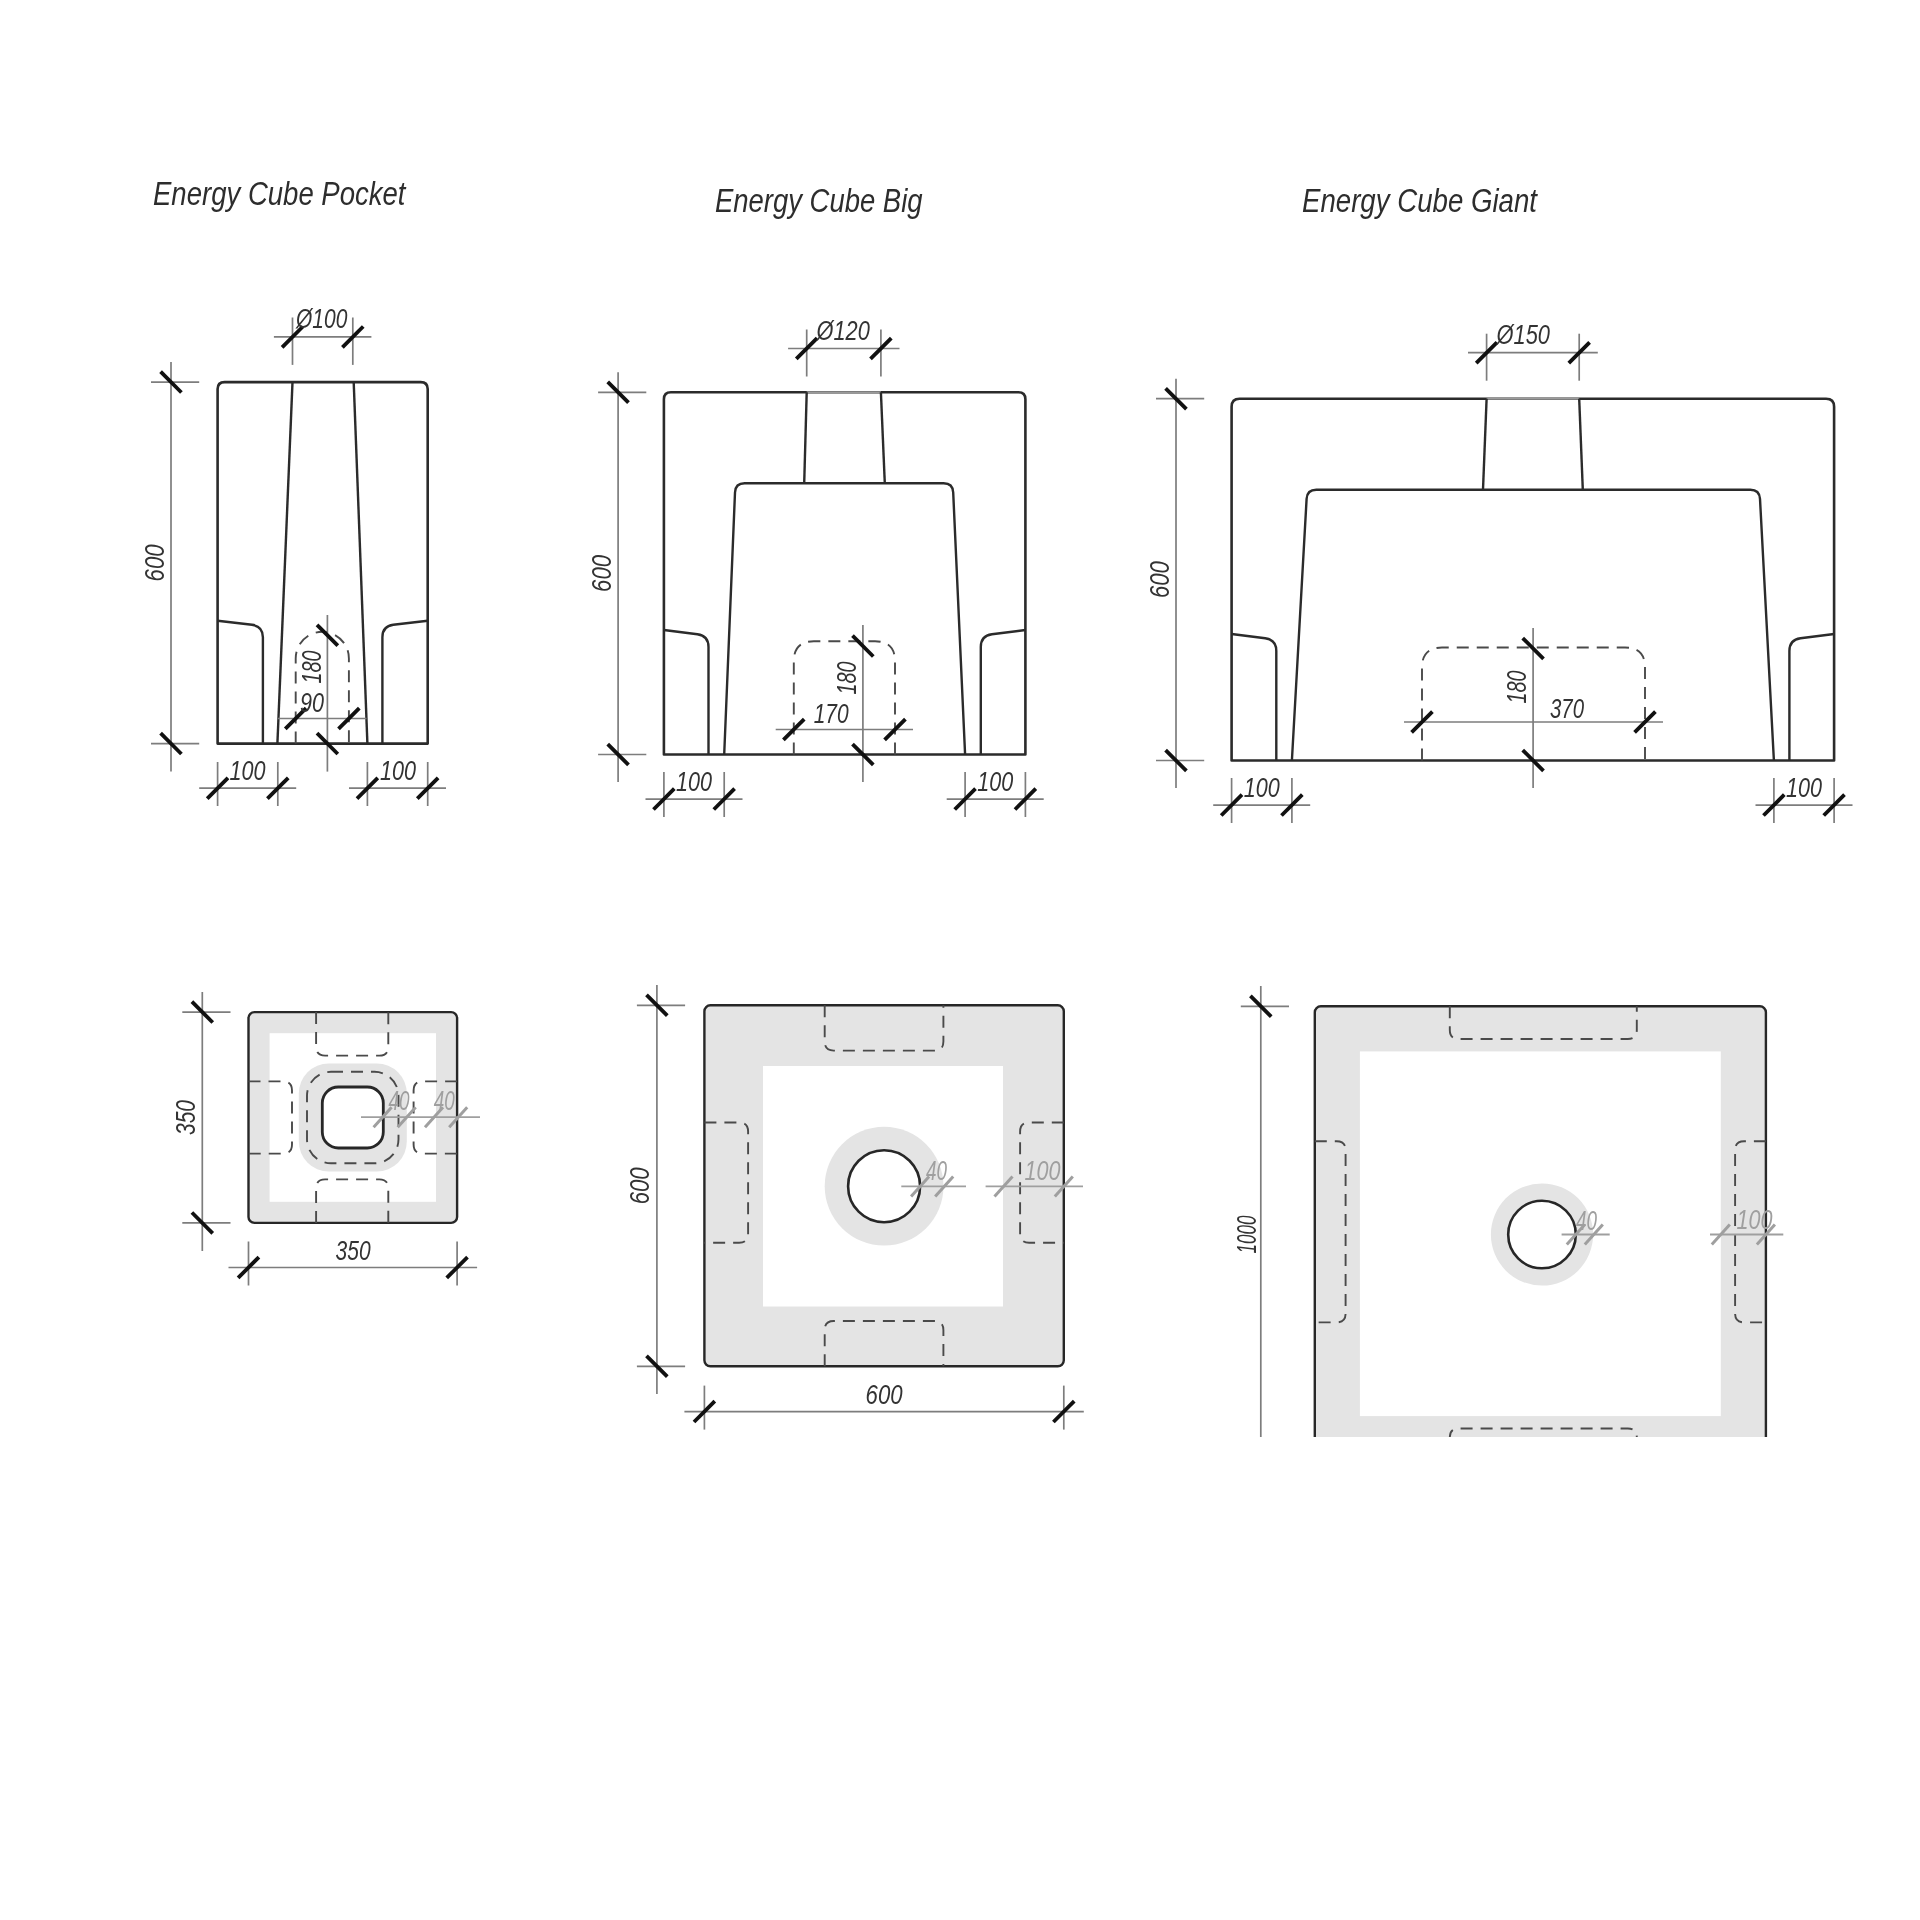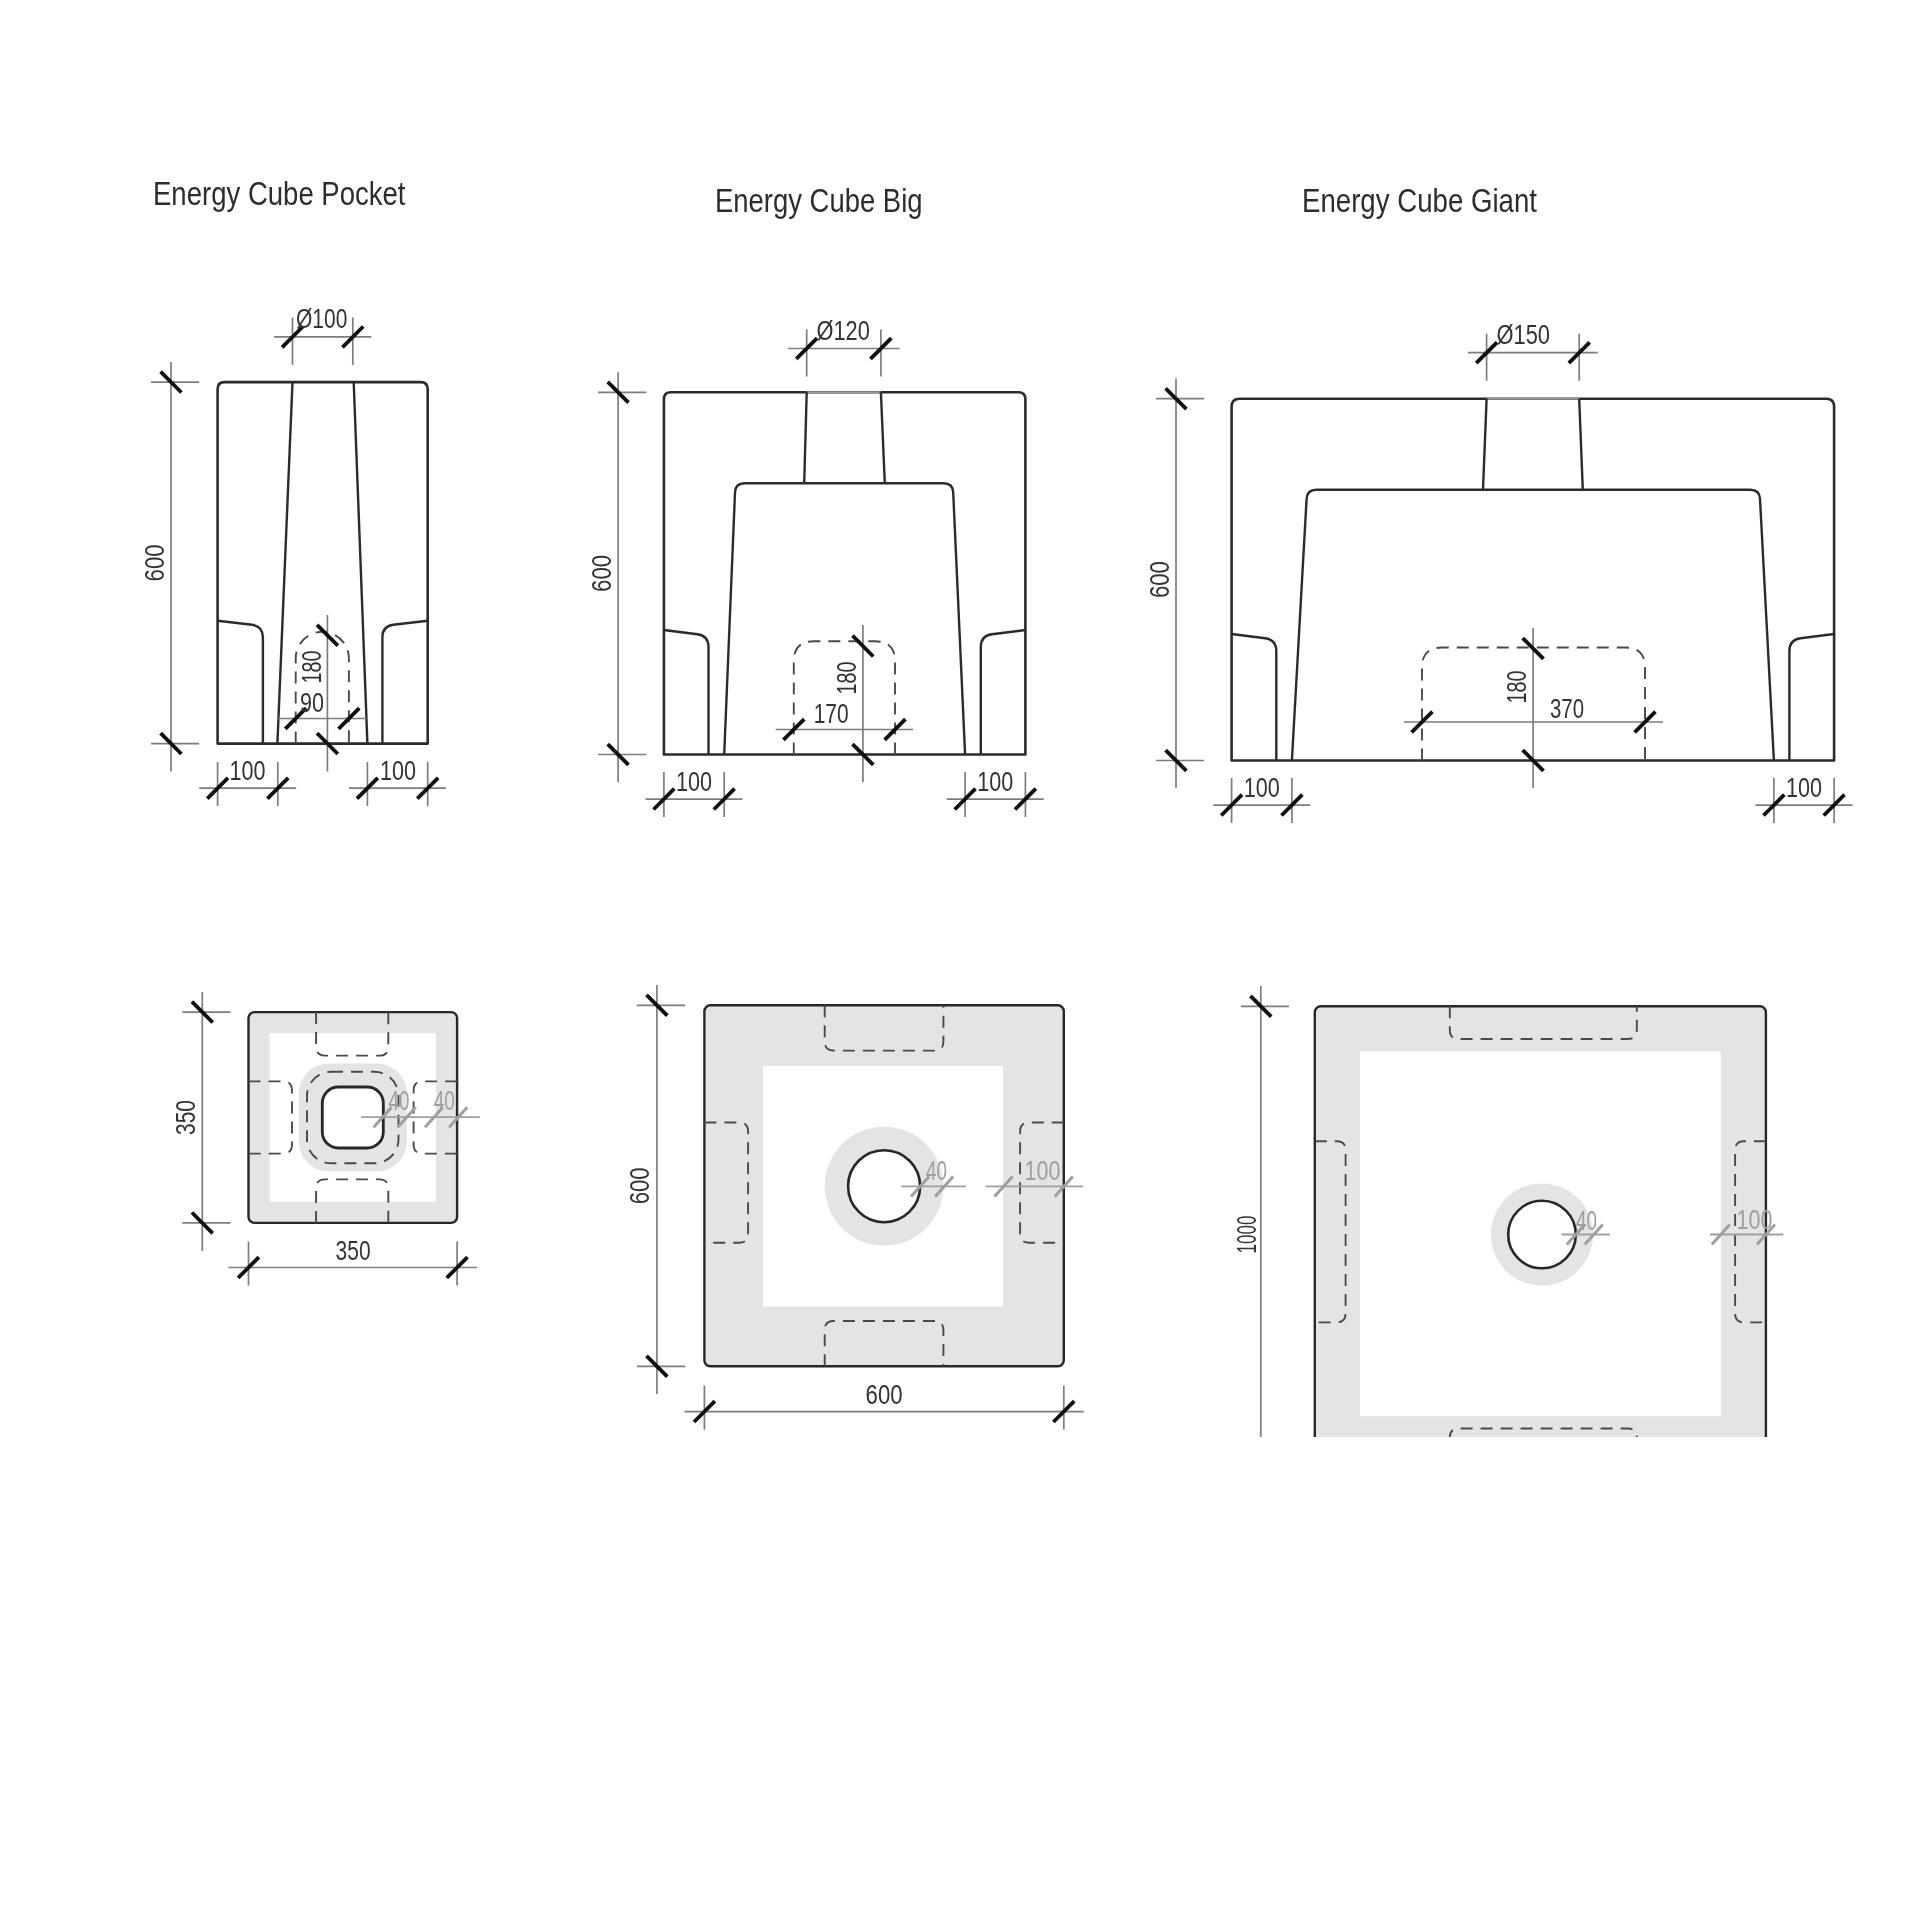--- a/index.html
+++ b/index.html
@@ -1,16 +1,16 @@
 <!DOCTYPE html>
 <html><head>
 <meta charset="utf-8">
 <style>
   html,body{margin:0;padding:0;background:#ffffff;}
-  .page{width:1920px;height:1437px;position:relative;background:#ffffff;overflow:hidden;}
+  .page{width:1920px;height:1437px;position:relative;background:#ffffff;overflow:hidden;font-style:italic;}
   svg{position:absolute;top:0;left:0;}
   text{font-family:"Liberation Sans", sans-serif;}
 </style>
 </head>
 <body>
 <div class="page">
 <svg width="1920" height="1920" viewBox="0 0 1920 1920">
 <defs>
 <style>
   .main{fill:none;stroke:#2b2b2b;stroke-width:2.6;stroke-linejoin:round;}

